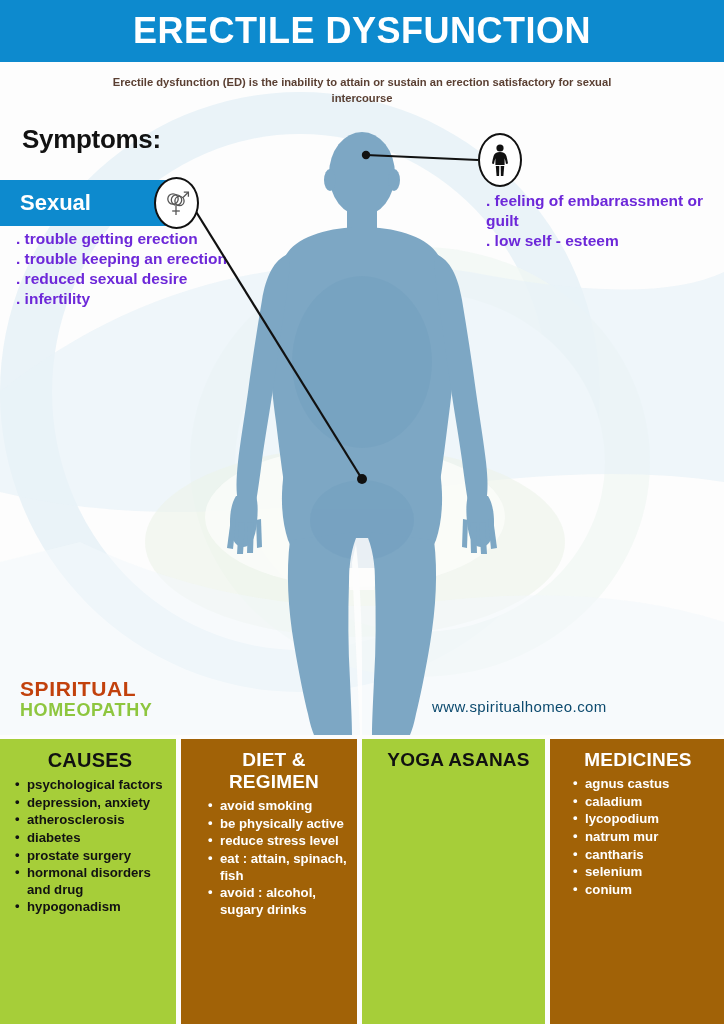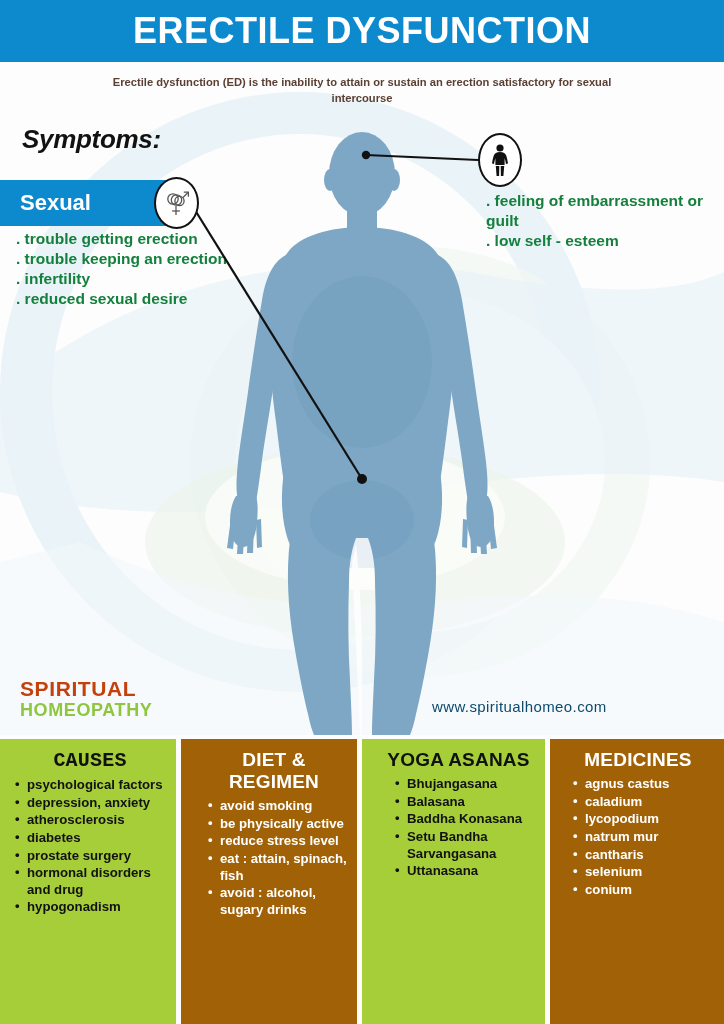--- a/index.html
+++ b/index.html
@@ -45,21 +45,20 @@
   .bg-layer { position:absolute; left:0; top:62px; width:724px; height:673px; overflow:hidden; }
 
   
   .silhouette { position:absolute; left:0; top:62px; width:724px; height:673px; }
 
   
   .symptoms-heading {
     position:absolute; left:22px; top:124px;
     font-size:26px; font-weight:bold; color:#121212;
     letter-spacing:-0.3px;
-    font-style:italic;
   }
 
   
   .pill {
     position:absolute;
     background:#0d8ace;
     border-radius:26px;
     display:flex; align-items:center;
     color:#ffffff;
     font-size:22px;
@@ -84,21 +83,21 @@
     border-radius:50%;
     display:flex; align-items:center; justify-content:center;
     z-index:6;
   }
   .badge-sexual { left:154px; top:177px; width:45px; height:52px; }
   .badge-general { left:478px; top:133px; width:44px; height:54px; }
 
   
   .sym-list {
     position:absolute;
-    color:#15803d;
+    color:#6d28d9;
     font-size:15.5px;
     font-weight:bold;
     line-height:1.30;
   }
   .sym-list-sexual { left:16px; top:229px; width:260px; }
   .sym-list-general { left:486px; top:191px; width:228px; }
   .sym-list .item { white-space:normal; }
 
   
   .connectors { position:absolute; left:0; top:0; width:724px; height:1024px; pointer-events:none; z-index:4; }
@@ -149,21 +148,21 @@
   }
   
   #panel-causes  { left:0px;   width:176px; padding-left:8px; padding-right:4px; }
   #panel-causes ul { padding-left:6px; }
   #panel-diet    { left:181px; width:176px; padding-left:14px; padding-right:4px; }
   #panel-diet ul { padding-left:12px; }
   #panel-yoga    { left:362px; width:183px; padding-left:14px; padding-right:4px; }
   #panel-yoga ul { padding-left:18px; }
   #panel-med     { left:550px; width:174px; padding-right:4px; }
   #panel-med ul  { padding-left:16px; }
-  #panel-causes .panel-title { font-size:20px;font-family:Liberation Mono, monospace; }
+  #panel-causes .panel-title { font-size:20px; }
   #panel-diet .panel-title   { font-size:19px; }
   #panel-yoga .panel-title   { font-size:19px; }
   #panel-med .panel-title    { font-size:19px; }
 </style>
 </head>
 <body>
 
 <div id="page">
 
   <div class="bg-layer">
@@ -292,22 +291,22 @@
         <polyline points="20.8,4.2 25.4,4.2 25.4,8.8"></polyline>
 
         <line x1="13" y1="18" x2="13" y2="27"></line>
         <line x1="9.2" y1="23" x2="16.8" y2="23"></line>
       </g>
     </svg>
   </div>
   <div class="sym-list sym-list-sexual">
     <div class="item">. trouble getting erection</div>
     <div class="item">. trouble keeping an erection</div>
+    <div class="item">. reduced sexual desire</div>
     <div class="item">. infertility</div>
-    <div class="item">. reduced sexual desire</div>
   </div>
 
   <div class="badge badge-general">
     <svg width="24" height="34" viewBox="0 0 24 34">
       <g fill="#111111">
         <circle cx="12" cy="5" r="3.6"></circle>
         <path d="M 12 9 C 8.6 9 6.4 10.6 5.6 13 C 5 15 4.4 18 4 20.6 L 6 21 C 6.4 18.8 6.9 16.6 7.4 15.2 L 7.4 22 L 16.6 22 L 16.6 15.2 C 17.1 16.6 17.6 18.8 18 21 L 20 20.6 C 19.6 18 19 15 18.4 13 C 17.6 10.6 15.4 9 12 9 Z"></path>
         <path d="M 7.8 23 L 11.3 23 L 11.1 33 L 8.6 33 Z"></path>
         <path d="M 16.2 23 L 12.7 23 L 12.9 33 L 15.4 33 Z"></path>
       </g>
@@ -345,27 +344,20 @@
         <li>avoid smoking</li>
         <li>be physically active</li>
         <li>reduce stress level</li>
         <li>eat : attain, spinach, fish</li>
         <li>avoid : alcohol, sugary drinks</li>
       </ul>
     </div>
 
     <div class="panel green" id="panel-yoga">
       <div class="panel-title">YOGA ASANAS</div>
-      <ul>
-        <li>Bhujangasana</li>
-        <li>Balasana</li>
-        <li>Baddha Konasana</li>
-        <li>Setu Bandha Sarvangasana</li>
-        <li>Uttanasana</li>
-      </ul>
     </div>
 
     <div class="panel blue" id="panel-med">
       <div class="panel-title">MEDICINES</div>
       <ul>
         <li>agnus castus</li>
         <li>caladium</li>
         <li>lycopodium</li>
         <li>natrum mur</li>
         <li>cantharis</li>

